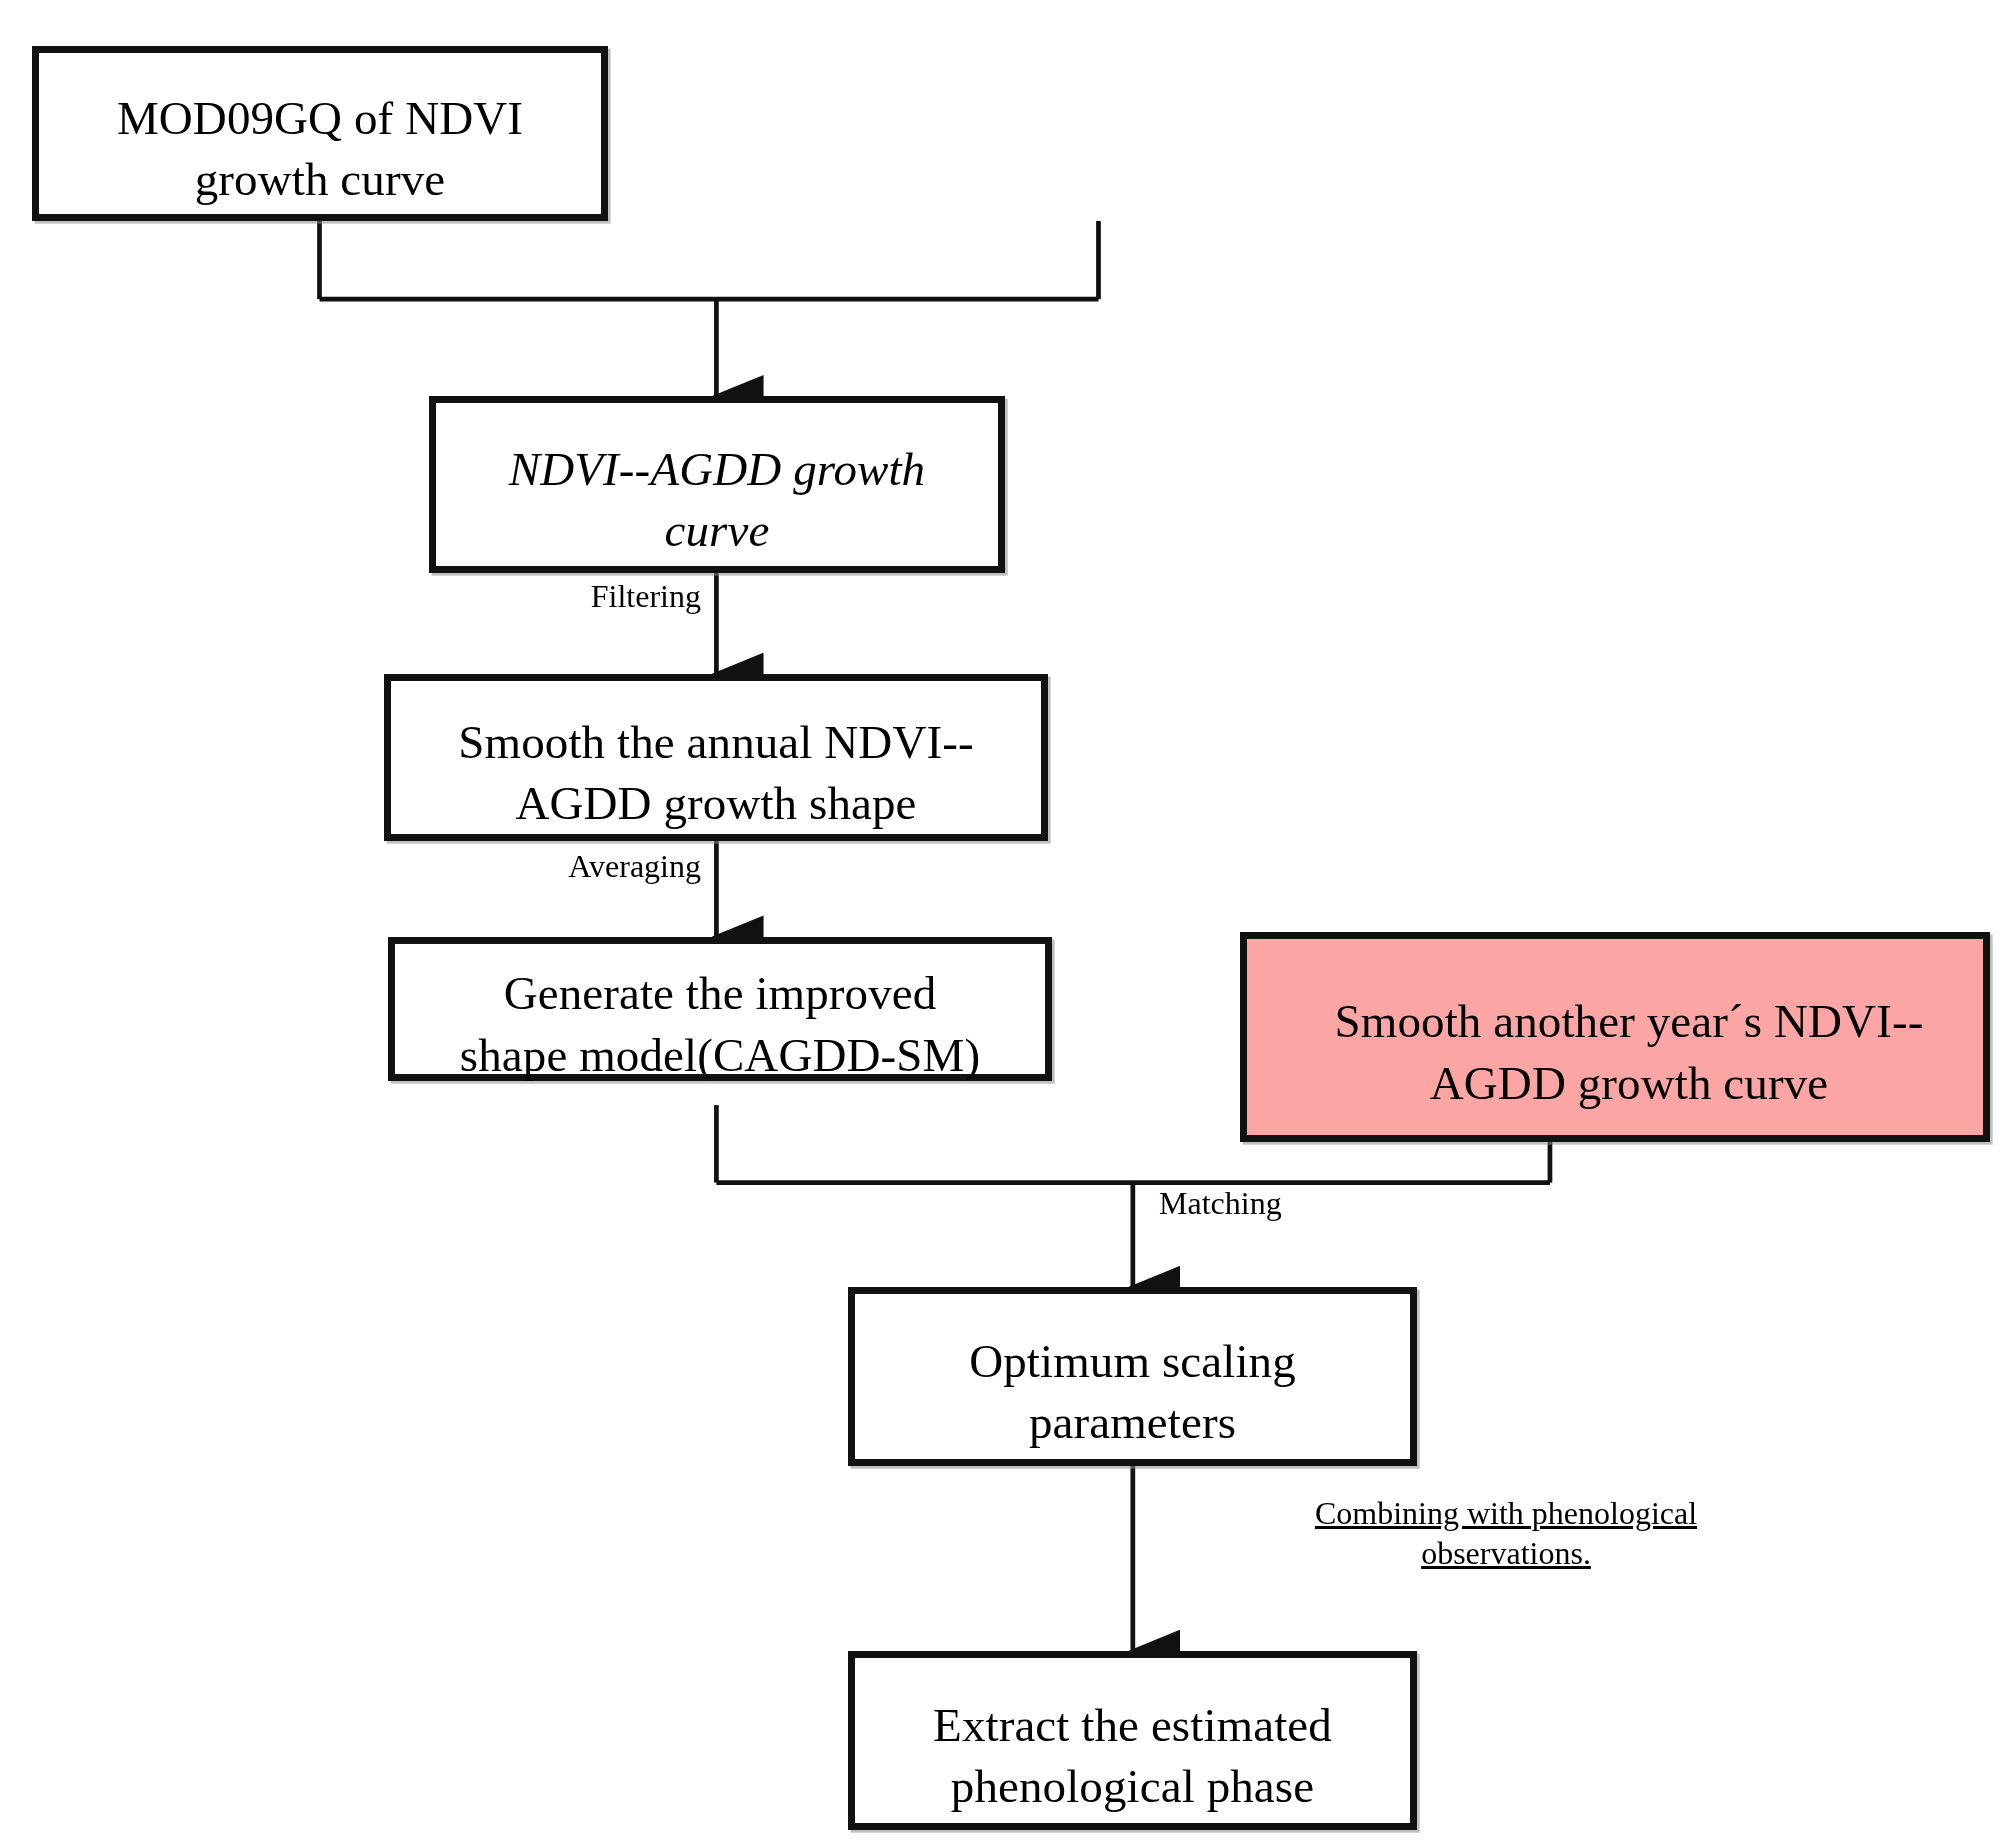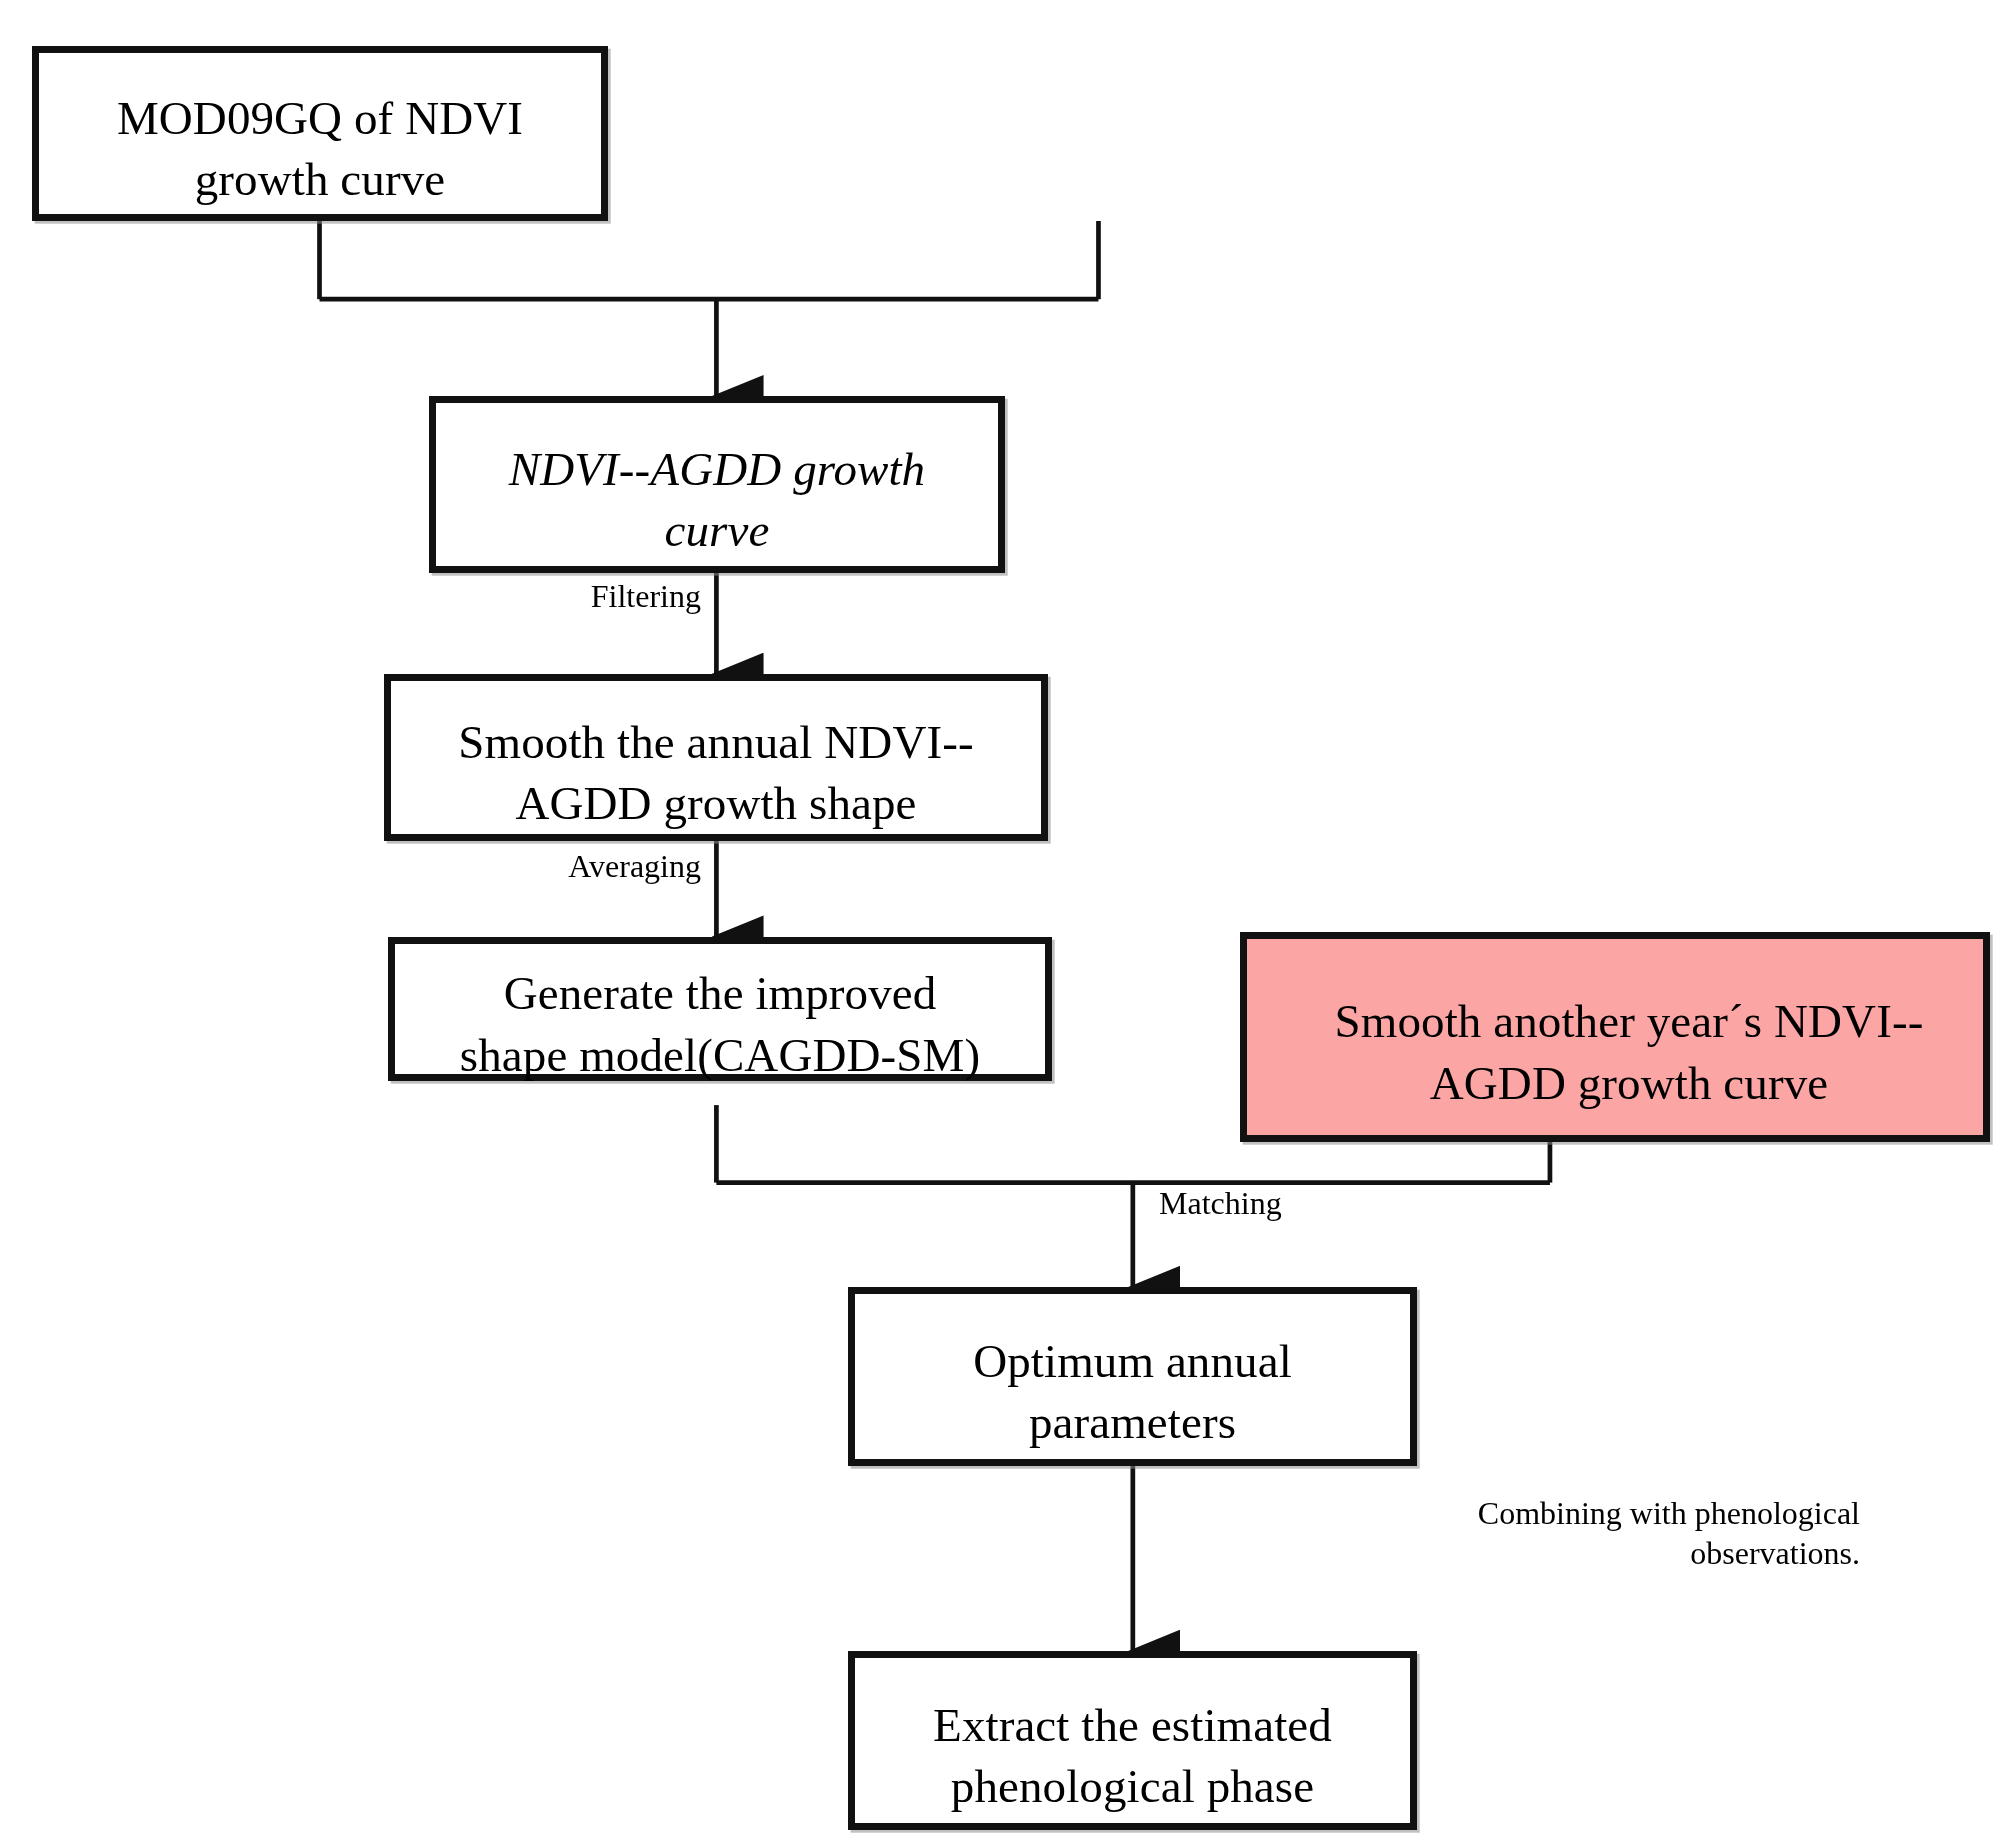--- a/index.html
+++ b/index.html
@@ -58,21 +58,22 @@
     font-size: 32px;
     line-height: 1.25;
     color: #000000;
     white-space: pre-line;
     background: transparent;
   }
   .edge-label.right-align {
     text-align: right;
   }
   .edge-label.center-align {
-    text-align: right;
+    text-align: center;
+    text-decoration: underline;
   }
 </style>
 </head>
 <body>
 
 <div id="flowchart-root">
 
   <svg class="chart-svg" viewBox="0 0 2990 2741" xmlns="http://www.w3.org/2000/svg">
     <defs>
       <marker id="arrowhead" markerWidth="9" markerHeight="11" refX="4.5" refY="10" orient="auto" markerUnits="strokeWidth">
@@ -114,21 +115,21 @@
     <span class="node-label">Generate the improved
 shape model(CAGDD-SM)</span>
   </div>
 
   <div class="node-box" style="left: 1240px; top: 932px; width: 750px; height: 210px; border-color: rgb(17, 17, 17); background: #fca5a5; padding-left: 28px;">
     <span class="node-label">Smooth another year´s NDVI--
 AGDD growth curve</span>
   </div>
 
   <div class="node-box" style="left: 848px; top: 1287px; width: 569px; height: 179px; border-color: rgb(17, 17, 17); background: rgb(255, 255, 255);">
-    <span class="node-label">Optimum annual
+    <span class="node-label">Optimum scaling
 parameters</span>
   </div>
 
   <div class="node-box" style="left: 848px; top: 1651px; width: 569px; height: 179px; border-color: rgb(17, 17, 17); background: rgb(255, 255, 255);">
     <span class="node-label">Extract the estimated
 phenological phase</span>
   </div>
 
   <div class="edge-label right-align" style="left: 472px; top: 576px; width: 229px; color: rgb(0, 0, 0);">Filtering</div>
 

